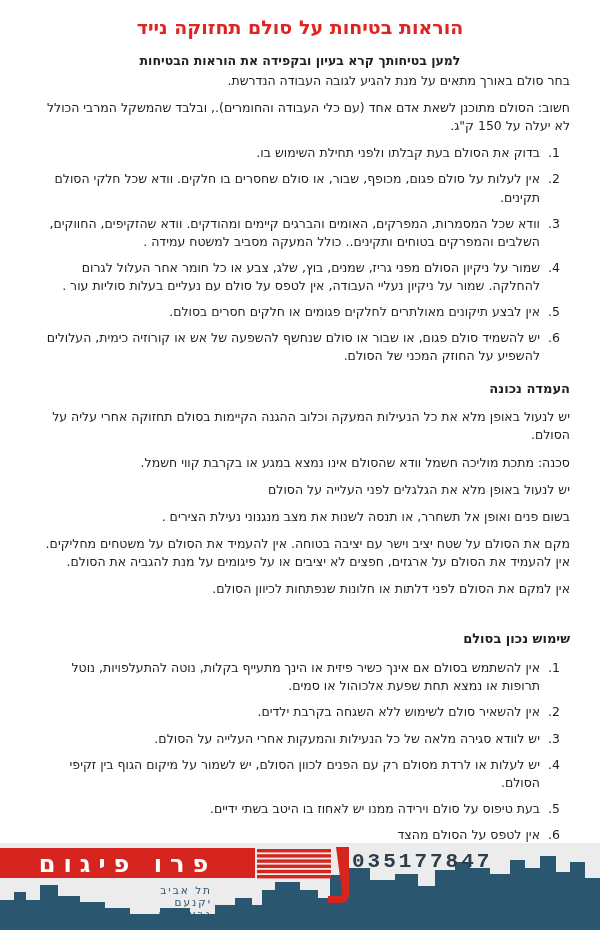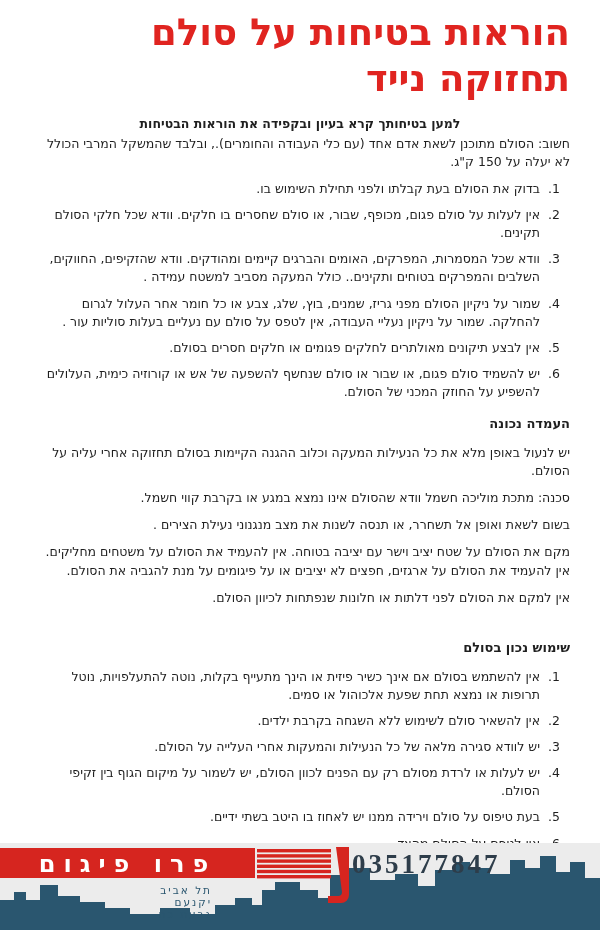--- a/index.html
+++ b/index.html
@@ -7,22 +7,22 @@
     width:600px;height:930px;background:#ffffff;position:relative;overflow:hidden;
     font-family:"DejaVu Sans","Liberation Sans",sans-serif;color:var(--text,#1f1f1f);
   }
   .page{
     direction:rtl;text-align:right;
     padding:8px 30px 0 30px;
     font-size:12.5px;line-height:1.45;
   }
   h1{
     color:var(--title_red,#e02420);
-    font-size:37px;line-height:1.25;font-weight:bold;
-    margin:2px 0 12px 0;text-align:right;
+    font-size:19px;line-height:1.25;font-weight:bold;
+    margin:8px 0 12px 0;text-align:center;
   }
   p{margin:0 0 9px 0;}
   .subtitle{font-weight:bold;margin-bottom:2px;text-align:center;}
   h2{font-size:13px;font-weight:bold;margin:14px 0 10px 0;}
   .gap-top{margin-top:32px;}
   ol{margin:0 0 4px 0;padding:0 26px 0 0;}
   li{margin-bottom:8px;padding-right:4px;}
   
   .footer{
     position:absolute;left:0;bottom:0;width:600px;height:87px;
@@ -37,55 +37,57 @@
     display:flex;align-items:center;justify-content:center;
   }
   .logo-text{
     color:#ffffff;font-weight:bold;font-size:24px;letter-spacing:8px;
     direction:rtl;white-space:nowrap;line-height:1;padding-top:1px;
   }
   .ladder-icon{position:absolute;left:257px;top:2px;z-index:2;}
   .ladder-icon rect,.ladder-icon path{fill:var(--logo_red,#d6251f);}
   .phone{
     position:absolute;left:352px;top:8px;z-index:2;
-    font-family:Liberation Serif, serif;font-weight:bold;
-    font-size:27px;letter-spacing:3px;color:var(--phone_dark,#2e3d4a);line-height:1;
+    font-family:Liberation Mono, monospace;font-weight:bold;
+    font-size:21px;letter-spacing:3px;color:var(--phone_dark,#2e3d4a);line-height:1;
   }
   .cities{
     position:absolute;left:96px;top:41px;width:116px;z-index:3;
     direction:rtl;text-align:right;
     color:var(--skyline_teal,#2a566f);
     font-size:10.5px;font-weight:normal;letter-spacing:2px;line-height:12px;
   }
   .cities div{white-space:nowrap;}
 </style>
 </head>
 <body>
 
 <div class="page">
 
   <h1>הוראות בטיחות על סולם תחזוקה נייד</h1>
 
   <p class="subtitle">למען בטיחותך קרא בעיון ובקפידה את הוראות הבטיחות</p>
+  <p>בחר סולם באורך מתאים על מנת להגיע לגובה העבודה הנדרשת.</p>
   <p>חשוב: הסולם מתוכנן לשאת אדם אחד (עם כלי העבודה והחומרים)., ובלבד שהמשקל המרבי הכולל לא יעלה על 150 ק"ג.</p>
 
   <ol>
       <li>בדוק את הסולם בעת קבלתו ולפני תחילת השימוש בו.</li>
       <li>אין לעלות על סולם פגום, מכופף, שבור, או סולם שחסרים בו חלקים. וודא שכל חלקי הסולם תקינים.</li>
       <li>וודא שכל המסמרות, המפרקים, האומים והברגים קיימים ומהודקים. וודא שהזקיפים, החווקים, השלבים והמפרקים בטוחים ותקינים.. כולל המעקה מסביב למשטח עמידה .</li>
       <li>שמור על ניקיון הסולם מפני גריז, שמנים, בוץ, שלג, צבע או כל חומר אחר העלול לגרום להחלקה. שמור על ניקיון נעליי העבודה, אין לטפס על סולם עם נעליים בעלות סוליות עור .</li>
       <li>אין לבצע תיקונים מאולתרים לחלקים פגומים או חלקים חסרים בסולם.</li>
       <li>יש להשמיד סולם פגום, או שבור או סולם שנחשף להשפעה של אש או קורוזיה כימית, העלולים להשפיע על החוזק המכני של הסולם.</li>
     </ol>
 
   <h2>העמדה נכונה</h2>
   <div>
       <p>יש לנעול באופן מלא את כל הנעילות המעקה וכלוב ההגנה הקיימות בסולם תחזוקה אחרי עליה על הסולם.</p>
       <p>סכנה: מתכת מוליכה חשמל וודא שהסולם אינו נמצא במגע או בקרבת קווי חשמל.</p>
-      <p>בשום לשאת ואופן אל תשחרר, או תנסה לשנות את מצב מנגנוני נעילת הצירים .</p>
+      <p>יש לנעול באופן מלא את הגלגלים לפני העלייה על הסולם</p>
+      <p>בשום פנים ואופן אל תשחרר, או תנסה לשנות את מצב מנגנוני נעילת הצירים .</p>
       <p>מקם את הסולם על שטח יציב וישר עם יציבה בטוחה. אין להעמיד את הסולם על משטחים מחליקים. אין להעמיד את הסולם על ארגזים, חפצים לא יציבים או על פיגומים על מנת להגביה את הסולם.</p>
       <p>אין למקם את הסולם לפני דלתות או חלונות שנפתחות לכיוון הסולם.</p>
     </div>
 
   <h2 class="gap-top">שימוש נכון בסולם</h2>
   <ol>
       <li>אין להשתמש בסולם אם אינך כשיר פיזית או הינך מתעייף בקלות, נוטה להתעלפויות, נוטל תרופות או נמצא תחת שפעת אלכוהול או סמים.</li>
       <li>אין להשאיר סולם לשימוש ללא השגחה בקרבת ילדים.</li>
       <li>יש לוודא סגירה מלאה של כל הנעילות והמעקות אחרי העלייה על הסולם.</li>
       <li>יש לעלות או לרדת מסולם רק עם הפנים לכוון הסולם, יש לשמור על מיקום הגוף בין זקיפי הסולם.</li>

